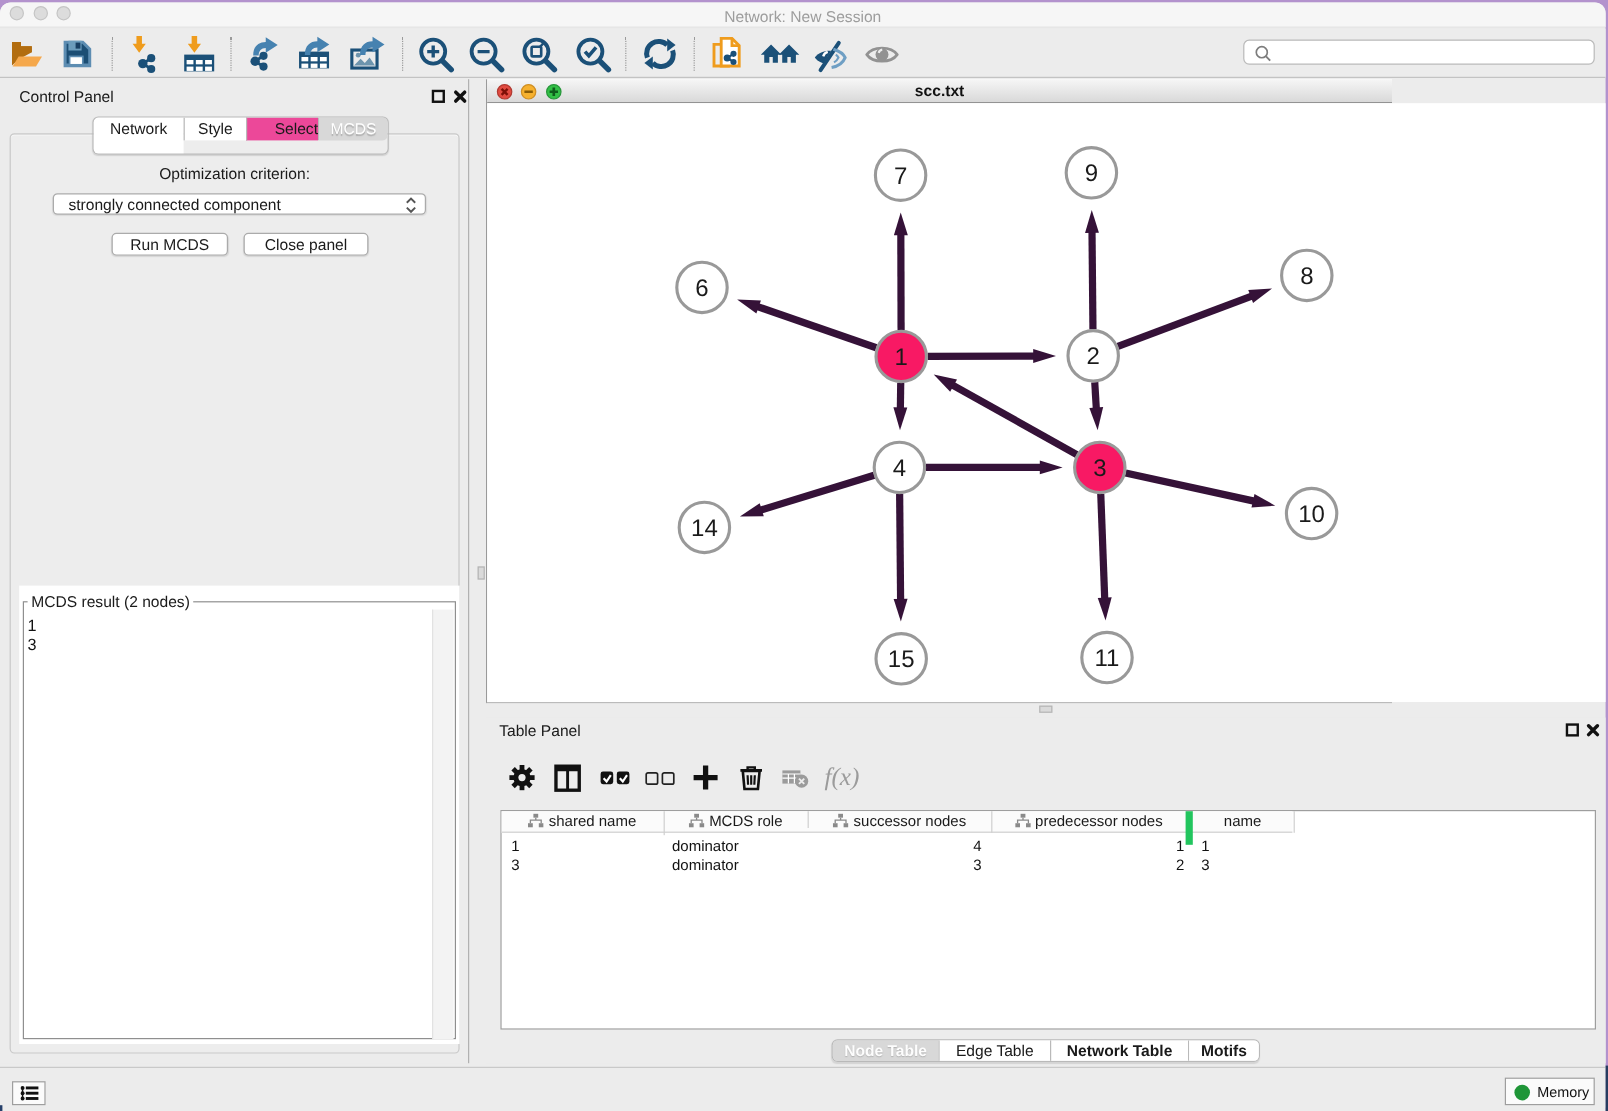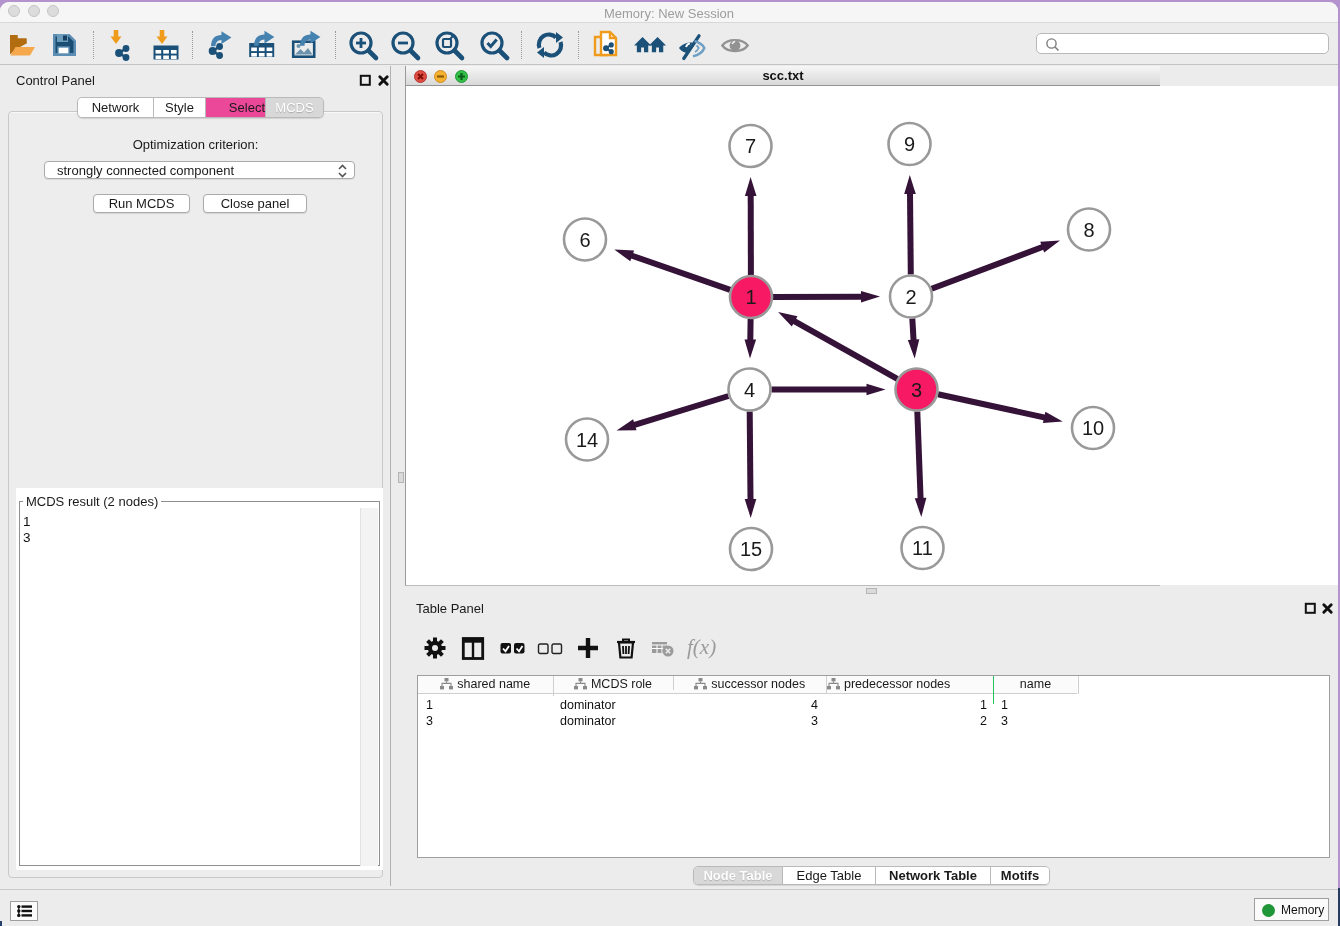--- a/index.html
+++ b/index.html
@@ -21,21 +21,21 @@
 #statusline { position:absolute; left:0; top:887px; width:1338px; border-top:1px solid #c9c9c9; height:34px; background:#ececec; }
 .winbtn { position:absolute; top:4px; width:13px; height:13px; border-radius:50%; }
 </style>
 </head>
 <body>
 <div id="mainwin">
   <div id="titlebar">
     <div class="dot" style="left:8px"></div>
     <div class="dot" style="left:28px"></div>
     <div class="dot" style="left:47px"></div>
-    <div id="titletext">Memory: New Session</div>
+    <div id="titletext">Network: New Session</div>
   </div>
   <div id="toolbar">
       <div class="tsep" style="left:93px"></div>
       <div class="tsep" style="left:192px"></div>
       <div class="tsep" style="left:335px"></div>
       <div class="tsep" style="left:521px"></div>
       <div class="tsep" style="left:578px"></div>
       <svg class="tbi" style="left:5px;top:4px" width="34" height="34" viewBox="0 0 34 34">
 <path d="M5 7 h7.5 v3.5 h9 v5 h-16.5 z" fill="#b26d10"></path>
 <path d="M5 7 h7.5 v3.5 h9 v5 l-11 6 -5.5 5 z" fill="#b26d10"></path>
@@ -206,21 +206,21 @@
   <div id="cpanel">
       <div style="position:absolute;left:16px;top:7px;font-size:13px;color:#1a1a1a">Control Panel</div>
       <svg style="position:absolute;left:359px;top:8px" width="13" height="13" viewBox="0 0 13 13">
         <rect x="1.8" y="1.8" width="9" height="9" fill="none" stroke="#111" stroke-width="2"></rect>
       </svg>
       <svg style="position:absolute;left:377px;top:8px" width="13" height="13" viewBox="0 0 13 13">
         <path d="M2.8 2.8 L10.2 10.2 M10.2 2.8 L2.8 10.2" stroke="#111" stroke-width="2.9" stroke-linecap="round"></path>
       </svg>
       <div style="position:absolute;left:8px;top:45px;width:375px;height:767px;border:1px solid #c9c9c9;border-radius:4px;background:#ededed;box-shadow:inset 0 1px 0 #f8f8f8"></div>
       <div style="position:absolute;left:77px;top:31px;display:flex;border:1px solid #b9b9b9;border-radius:5px;overflow:hidden;box-shadow:0 1px 1px rgba(0,0,0,0.12)">
-        <div style="width:75px;background:#ffffff;color:#1a1a1a;border-radius:4px 0 0 4px;text-align:center;font-size:13px;line-height:19px;height:19px">Network</div>
+        <div style="width:75px;background:#ffffff;color:#1a1a1a;border-radius:4px 0 0 4px;text-align:center;font-size:13px;line-height:19px;height:30px">Network</div>
         <div style="width:52px;background:#ffffff;color:#1a1a1a;border-left:1px solid #b9b9b9;text-align:center;font-size:13px;line-height:19px;height:19px">Style</div>
         <div style="width:60px;background:#ec4899;color:#1a1a1a;border-left:1px solid #b9b9b9;text-align:right;font-size:13px;line-height:19px;height:19px">Select</div>
         <div style="width:58px;background:#d8d8d8;color:#ffffff;border-radius:0 4px 4px 0;border-left:1px solid #b9b9b9;text-shadow:0 1px 1px #aaa;text-align:center;font-size:13px;line-height:19px;height:19px">MCDS</div>
       </div>
       <div style="position:absolute;left:0;top:71px;width:391px;text-align:center;font-size:13px;color:#1a1a1a">Optimization criterion:</div>
       <div style="position:absolute;left:44px;top:95px;width:311px;height:18px;background:#fff;border:1px solid #ababab;border-radius:4px;box-shadow:0 1px 1px rgba(0,0,0,0.08)">
 <div style="position:absolute;left:12px;top:1px;font-size:13px;color:#1a1a1a">strongly connected component</div>
 <svg style="position:absolute;right:6px;top:2px" width="11" height="14" viewBox="0 0 11 14">
           <path d="M2 5 L5.5 1.5 L9 5" fill="none" stroke="#555" stroke-width="1.6"></path>
           <path d="M2 9 L5.5 12.5 L9 9" fill="none" stroke="#555" stroke-width="1.6"></path>
@@ -405,21 +405,21 @@
             <path d="M6.5 3.4 v2 M2 8 v-2.6 h9 V8" fill="none" stroke="#8a8a8a" stroke-width="1.1"></path>
           </svg>MCDS role</div>
         <div style="position:absolute;left:255.5px;top:0;width:153.5px;height:18px;border-right:1px solid #cfcfcf;text-align:center;font-size:12.5px;color:#1a1a1a;line-height:17px;white-space:nowrap"><svg width="13" height="12" viewBox="0 0 13 12" style="vertical-align:-2px;margin-right:4px">
             <g fill="#8a8a8a">
               <rect x="4.5" y="0" width="4" height="3.4"></rect>
               <rect x="0" y="8" width="4" height="3.4"></rect>
               <rect x="9" y="8" width="4" height="3.4"></rect>
             </g>
             <path d="M6.5 3.4 v2 M2 8 v-2.6 h9 V8" fill="none" stroke="#8a8a8a" stroke-width="1.1"></path>
           </svg>successor nodes</div>
-        <div style="position:absolute;left:409px;top:0;width:166.5px;height:28px;border-right:1px solid #22c55e;font-size:12.5px;color:#1a1a1a;line-height:17px;white-space:nowrap"><svg width="13" height="12" viewBox="0 0 13 12" style="vertical-align:-2px;margin-right:4px">
+        <div style="position:absolute;left:409px;top:0;width:166.5px;height:28px;border-right:6px solid #22c55e;text-align:center;font-size:12.5px;color:#1a1a1a;line-height:17px;white-space:nowrap"><svg width="13" height="12" viewBox="0 0 13 12" style="vertical-align:-2px;margin-right:4px">
             <g fill="#8a8a8a">
               <rect x="4.5" y="0" width="4" height="3.4"></rect>
               <rect x="0" y="8" width="4" height="3.4"></rect>
               <rect x="9" y="8" width="4" height="3.4"></rect>
             </g>
             <path d="M6.5 3.4 v2 M2 8 v-2.6 h9 V8" fill="none" stroke="#8a8a8a" stroke-width="1.1"></path>
           </svg>predecessor nodes</div>
         <div style="position:absolute;left:575.5px;top:0;width:85px;height:18px;border-right:1px solid #cfcfcf;text-align:center;font-size:12.5px;color:#1a1a1a;line-height:17px;white-space:nowrap">name</div>
       </div>
       <div style="position:absolute;left:13px;top:98px;width:659px">

